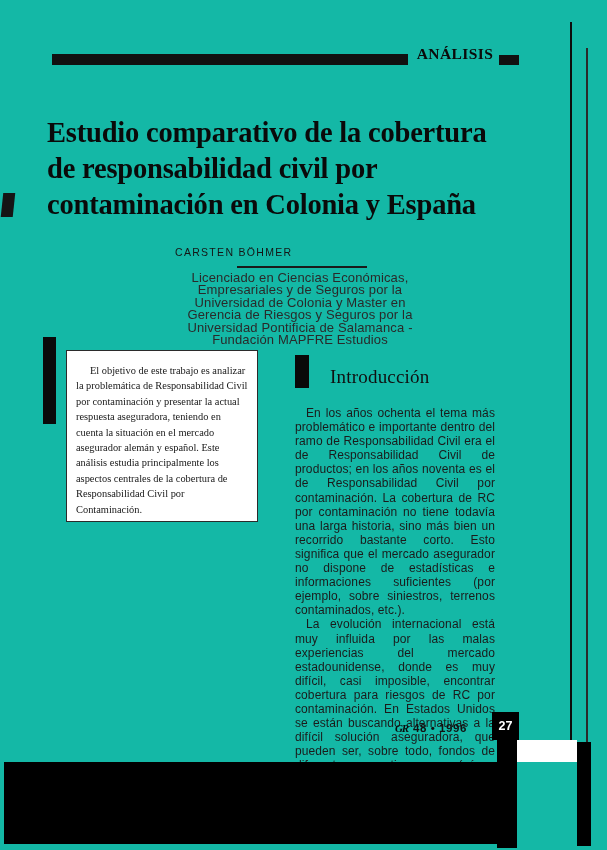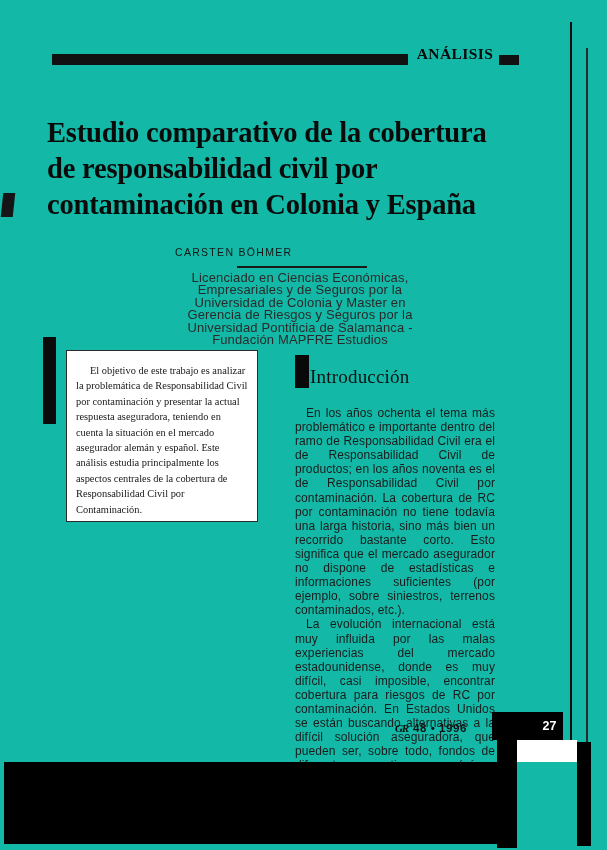--- a/index.html
+++ b/index.html
@@ -187,21 +187,21 @@
   .sec-block {
     position: absolute;
     left: 295px;
     top: 355px;
     width: 14px;
     height: 33px;
     background: #090909;
   }
   .sec-title {
     position: absolute;
-    left: 310px;
+    left: 330px;
     top: 366px;
     font-family: "Liberation Serif", serif;
     font-size: 19px;
     color: #101010;
     letter-spacing: 0.2px;
   }
 
   
   .body-col {
     position: absolute;
@@ -252,21 +252,20 @@
     width: 27px;
     height: 28px;
     background: #000;
     color: #fff;
     font-family: "Liberation Sans", sans-serif;
     font-size: 12.5px;
     font-weight: bold;
     display: flex;
     align-items: center;
     justify-content: center;
-    padding-left: 44px;
   }
 </style>
 </head>
 <body>
 
 <div class="scan-page">
 
   <div class="right-edge-a"></div>
   <div class="right-edge-b"></div>
   <div class="left-mark-a"></div>

